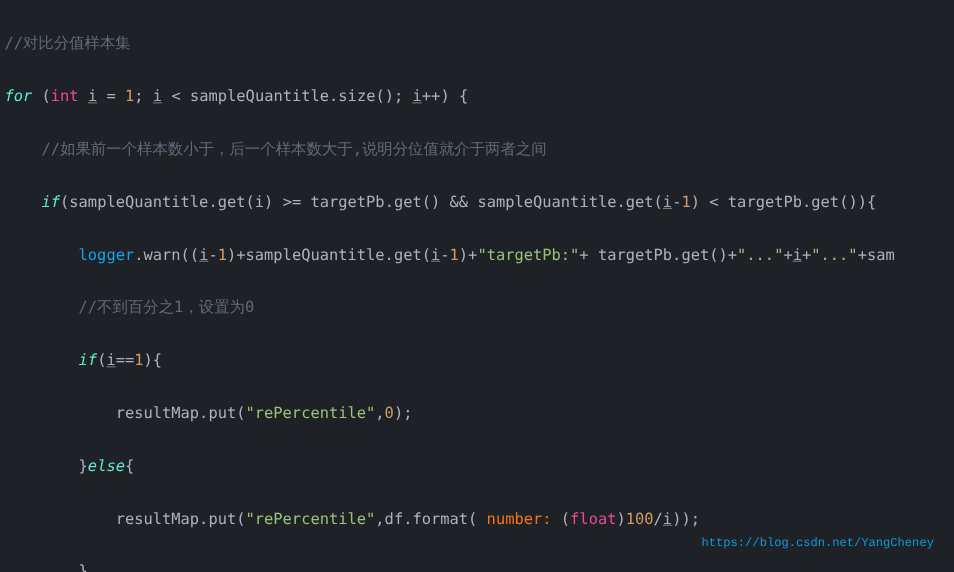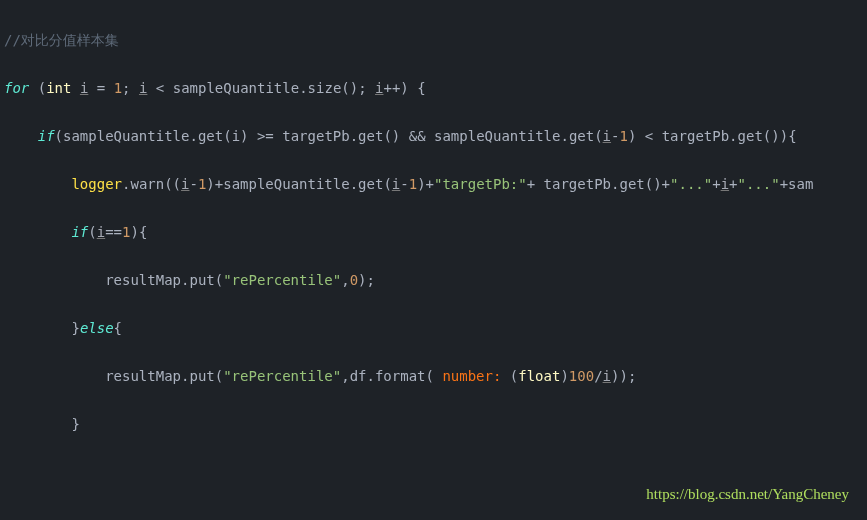--- a/index.html
+++ b/index.html
@@ -17,48 +17,50 @@
   }
   .code-area {
     padding: 4px 0 4px 4px;
     white-space: pre;
   }
   .line {
     display: block;
   }
   .c-comment { color: #5f6b7a; margin-top: 35px; }
   .c-keyword { color: #5eead4; font-style: italic; }
-  .c-type { color: #fef9c3; margin-top: 32px; }
+  .c-type { color: #ec4899; margin-top: 32px; }
   .c-var { color: #abb2bf; }
   .c-num { color: #d19a66; }
   .c-call { color: #abb2bf; margin-top: 30px; }
   .c-string { color: #98c379; }
-  .c-field { color: #fde047; }
+  .c-field { color: #0ea5e9; }
   .c-op { color: #abb2bf; }
   .c-punc { color: #abb2bf; }
   .c-param { color: #f97316; }
   .underline { text-decoration: underline; text-decoration-color: #777; }
   .watermark {
     position: absolute;
     right: 18px;
     bottom: 14px;
-    color: #bef264;
-    font-family: Liberation Serif, serif;
-    font-size: 15px;
+    color: #0ea5e9;
+    font-family: Liberation Mono, monospace;
+    font-size: 11px;
     opacity: 0.9;
   }
 </style>
 </head>
 <body>
 
 <div class="code-area">
 <span class="line"><span class="c-comment">//对比分值样本集</span></span>
 <span class="line"><span class="c-keyword">for</span> <span class="c-punc">(</span><span class="c-type">int</span> <span class="underline">i</span> <span class="c-op">=</span> <span class="c-num">1</span><span class="c-punc">;</span> <span class="underline">i</span> <span class="c-op">&lt;</span> <span class="c-var">sampleQuantitle</span><span class="c-punc">.</span><span class="c-call">size</span><span class="c-punc">();</span> <span class="underline">i</span><span class="c-op">++</span><span class="c-punc">) {</span></span>
+<span class="line">    <span class="c-comment">//如果前一个样本数小于，后一个样本数大于,说明分位值就介于两者之间</span></span>
 <span class="line">    <span class="c-keyword">if</span><span class="c-punc">(</span><span class="c-var">sampleQuantitle</span><span class="c-punc">.</span><span class="c-call">get</span><span class="c-punc">(</span><span class="c-var">i</span><span class="c-punc">)</span> <span class="c-op">&gt;=</span> <span class="c-var">targetPb</span><span class="c-punc">.</span><span class="c-call">get</span><span class="c-punc">()</span> <span class="c-op">&amp;&amp;</span> <span class="c-var">sampleQuantitle</span><span class="c-punc">.</span><span class="c-call">get</span><span class="c-punc">(</span><span class="underline">i</span><span class="c-op">-</span><span class="c-num">1</span><span class="c-punc">)</span> <span class="c-op">&lt;</span> <span class="c-var">targetPb</span><span class="c-punc">.</span><span class="c-call">get</span><span class="c-punc">()){</span></span>
 <span class="line">        <span class="c-field">logger</span><span class="c-punc">.</span><span class="c-call">warn</span><span class="c-punc">((</span><span class="underline">i</span><span class="c-op">-</span><span class="c-num">1</span><span class="c-punc">)+</span><span class="c-var">sampleQuantitle</span><span class="c-punc">.</span><span class="c-call">get</span><span class="c-punc">(</span><span class="underline">i</span><span class="c-op">-</span><span class="c-num">1</span><span class="c-punc">)+</span><span class="c-string">"targetPb:"</span><span class="c-op">+</span> <span class="c-var">targetPb</span><span class="c-punc">.</span><span class="c-call">get</span><span class="c-punc">()+</span><span class="c-string">"..."</span><span class="c-op">+</span><span class="underline">i</span><span class="c-op">+</span><span class="c-string">"..."</span><span class="c-op">+</span><span class="c-var">sam</span></span>
+<span class="line">        <span class="c-comment">//不到百分之1，设置为0</span></span>
 <span class="line">        <span class="c-keyword">if</span><span class="c-punc">(</span><span class="underline">i</span><span class="c-op">==</span><span class="c-num">1</span><span class="c-punc">){</span></span>
 <span class="line">            <span class="c-var">resultMap</span><span class="c-punc">.</span><span class="c-call">put</span><span class="c-punc">(</span><span class="c-string">"rePercentile"</span><span class="c-punc">,</span><span class="c-num">0</span><span class="c-punc">);</span></span>
 <span class="line">        <span class="c-punc">}</span><span class="c-keyword">else</span><span class="c-punc">{</span></span>
 <span class="line">            <span class="c-var">resultMap</span><span class="c-punc">.</span><span class="c-call">put</span><span class="c-punc">(</span><span class="c-string">"rePercentile"</span><span class="c-punc">,</span><span class="c-var">df</span><span class="c-punc">.</span><span class="c-call">format</span><span class="c-punc">( </span><span class="c-param">number:</span> <span class="c-punc">(</span><span class="c-type">float</span><span class="c-punc">)</span><span class="c-num">100</span><span class="c-op">/</span><span class="underline">i</span><span class="c-punc">));</span></span>
 <span class="line">        <span class="c-punc">}</span></span>
 
 
 
 
 

